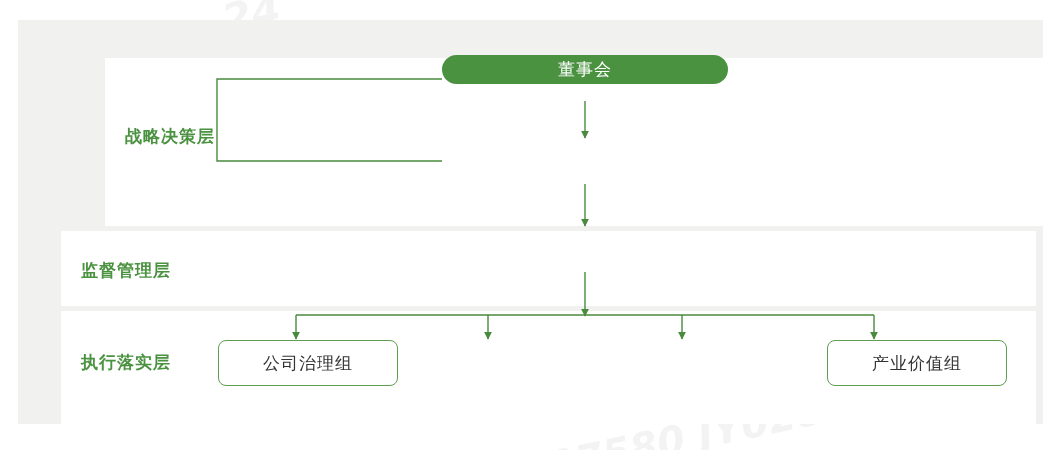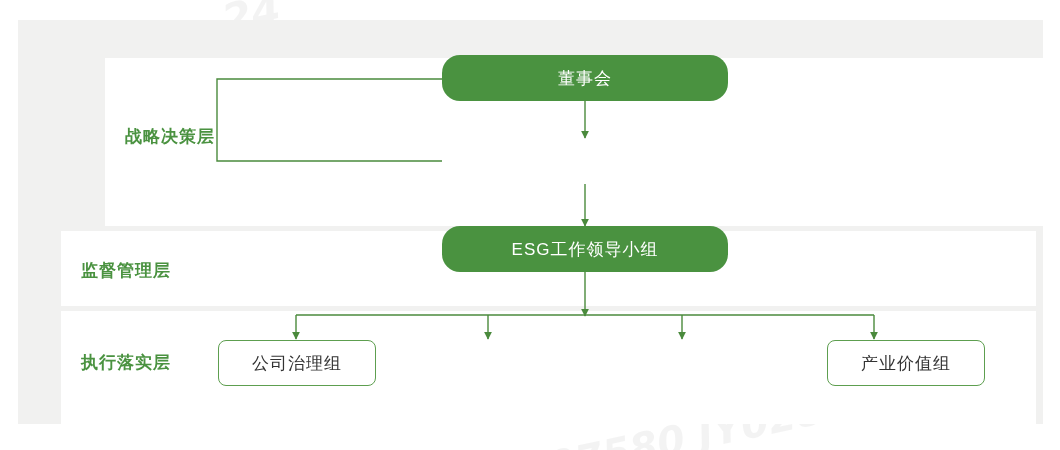--- a/index.html
+++ b/index.html
@@ -79,40 +79,40 @@
     width: 1060px;
     height: 450px;
     pointer-events: none;
   }
 
   
   .node-green {
     position: absolute;
     left: 442px;
     width: 286px;
-    height: 46px;
+    height: 29px;
     background: #4a9240;
     border-radius: 18px;
     color: #ffffff;
     font-size: 17px;
     letter-spacing: 1px;
     display: flex;
     align-items: center;
     justify-content: center;
     white-space: nowrap;
   }
   #node-board      { top: 55px;  }
   #node-committee  { top: 138px; }
   #node-leadgroup  { top: 226px; }
 
   
   .node-outline {
     position: absolute;
     top: 340px;
-    width: 158px;
+    width: 180px;
     height: 46px;
     background: #ffffff;
     border: 1.5px solid #5d9e4f;
     border-radius: 8px;
     box-sizing: border-box;
     color: #333333;
     font-size: 17px;
     letter-spacing: 1px;
     display: flex;
     align-items: center;
@@ -167,18 +167,17 @@
       <path d="M 296 315 L 874 315"></path>
 
       <line x1="296" y1="315" x2="296" y2="339" marker-end="url(#arw)"></line>
       <line x1="488" y1="315" x2="488" y2="339" marker-end="url(#arw)"></line>
       <line x1="682" y1="315" x2="682" y2="339" marker-end="url(#arw)"></line>
       <line x1="874" y1="315" x2="874" y2="339" marker-end="url(#arw)"></line>
     </g>
   </svg>
 
   <div class="node-green" id="node-board">董事会</div>
-  <div class="node-green" id="node-leadgroup">ESG工作领导小组</div>
 
   <div class="node-outline" id="node-unit-0">公司治理组</div>
   <div class="node-outline" id="node-unit-3">产业价值组</div>
 
 </div>
 
 </body></html>

